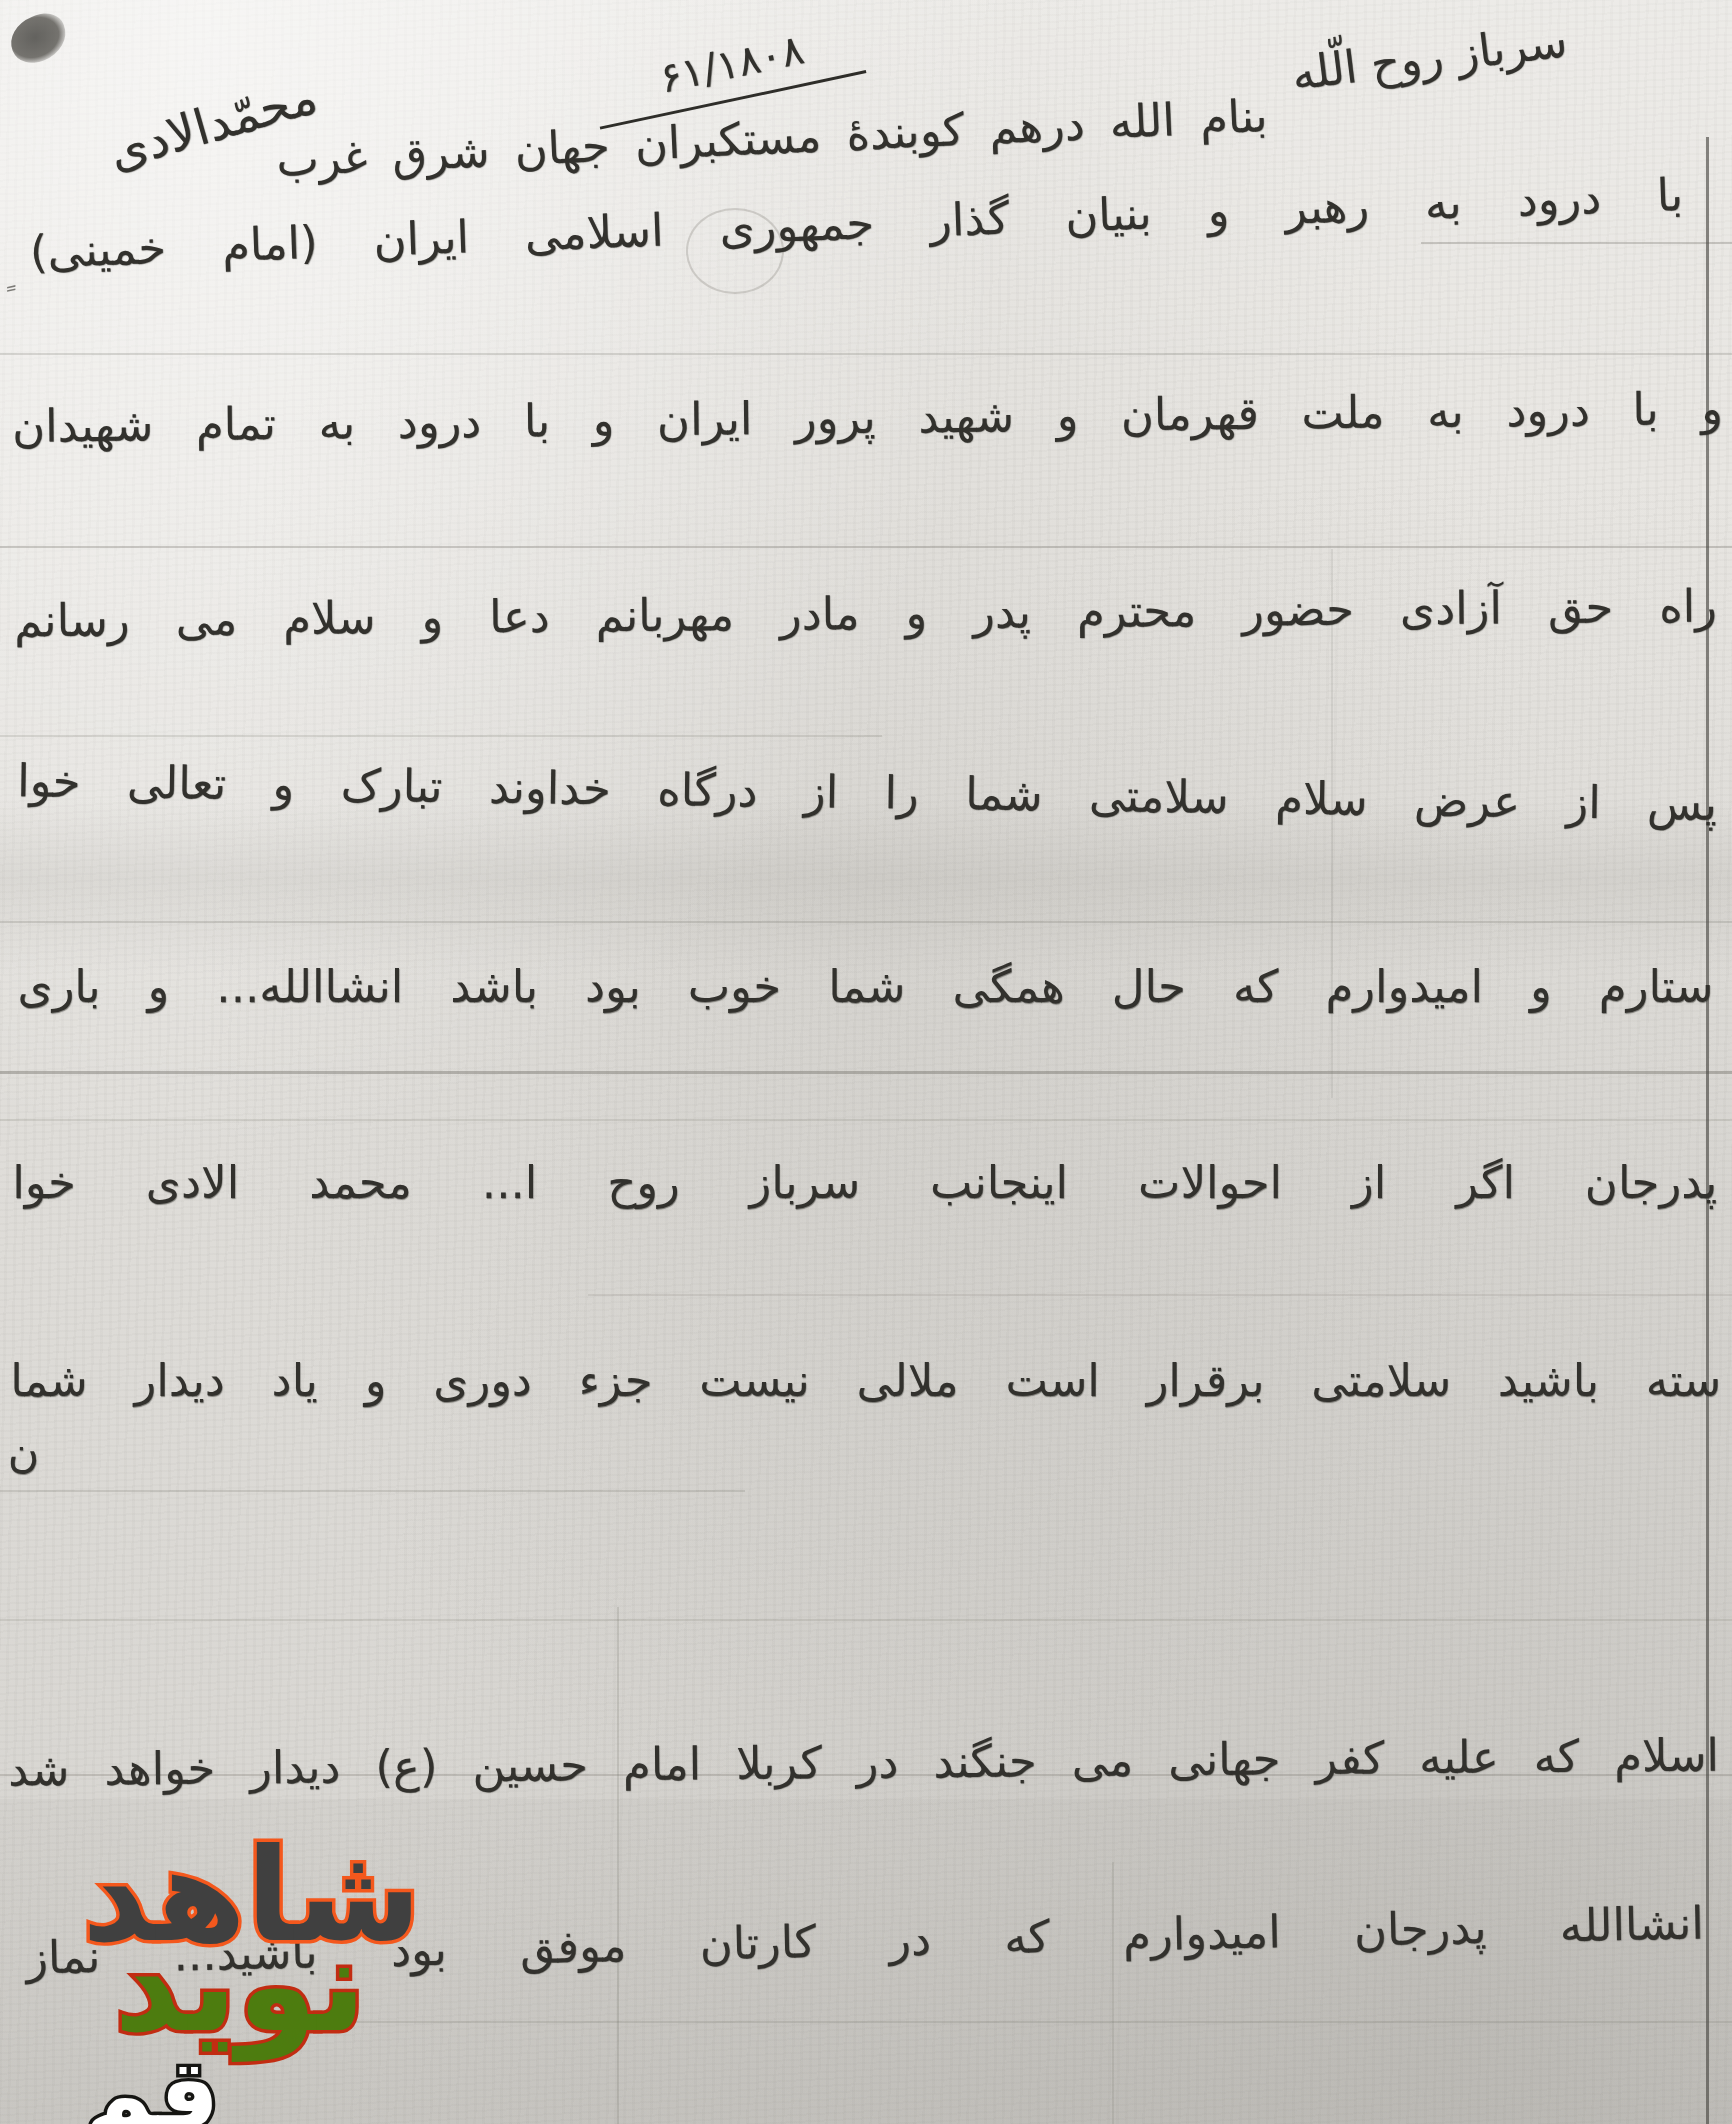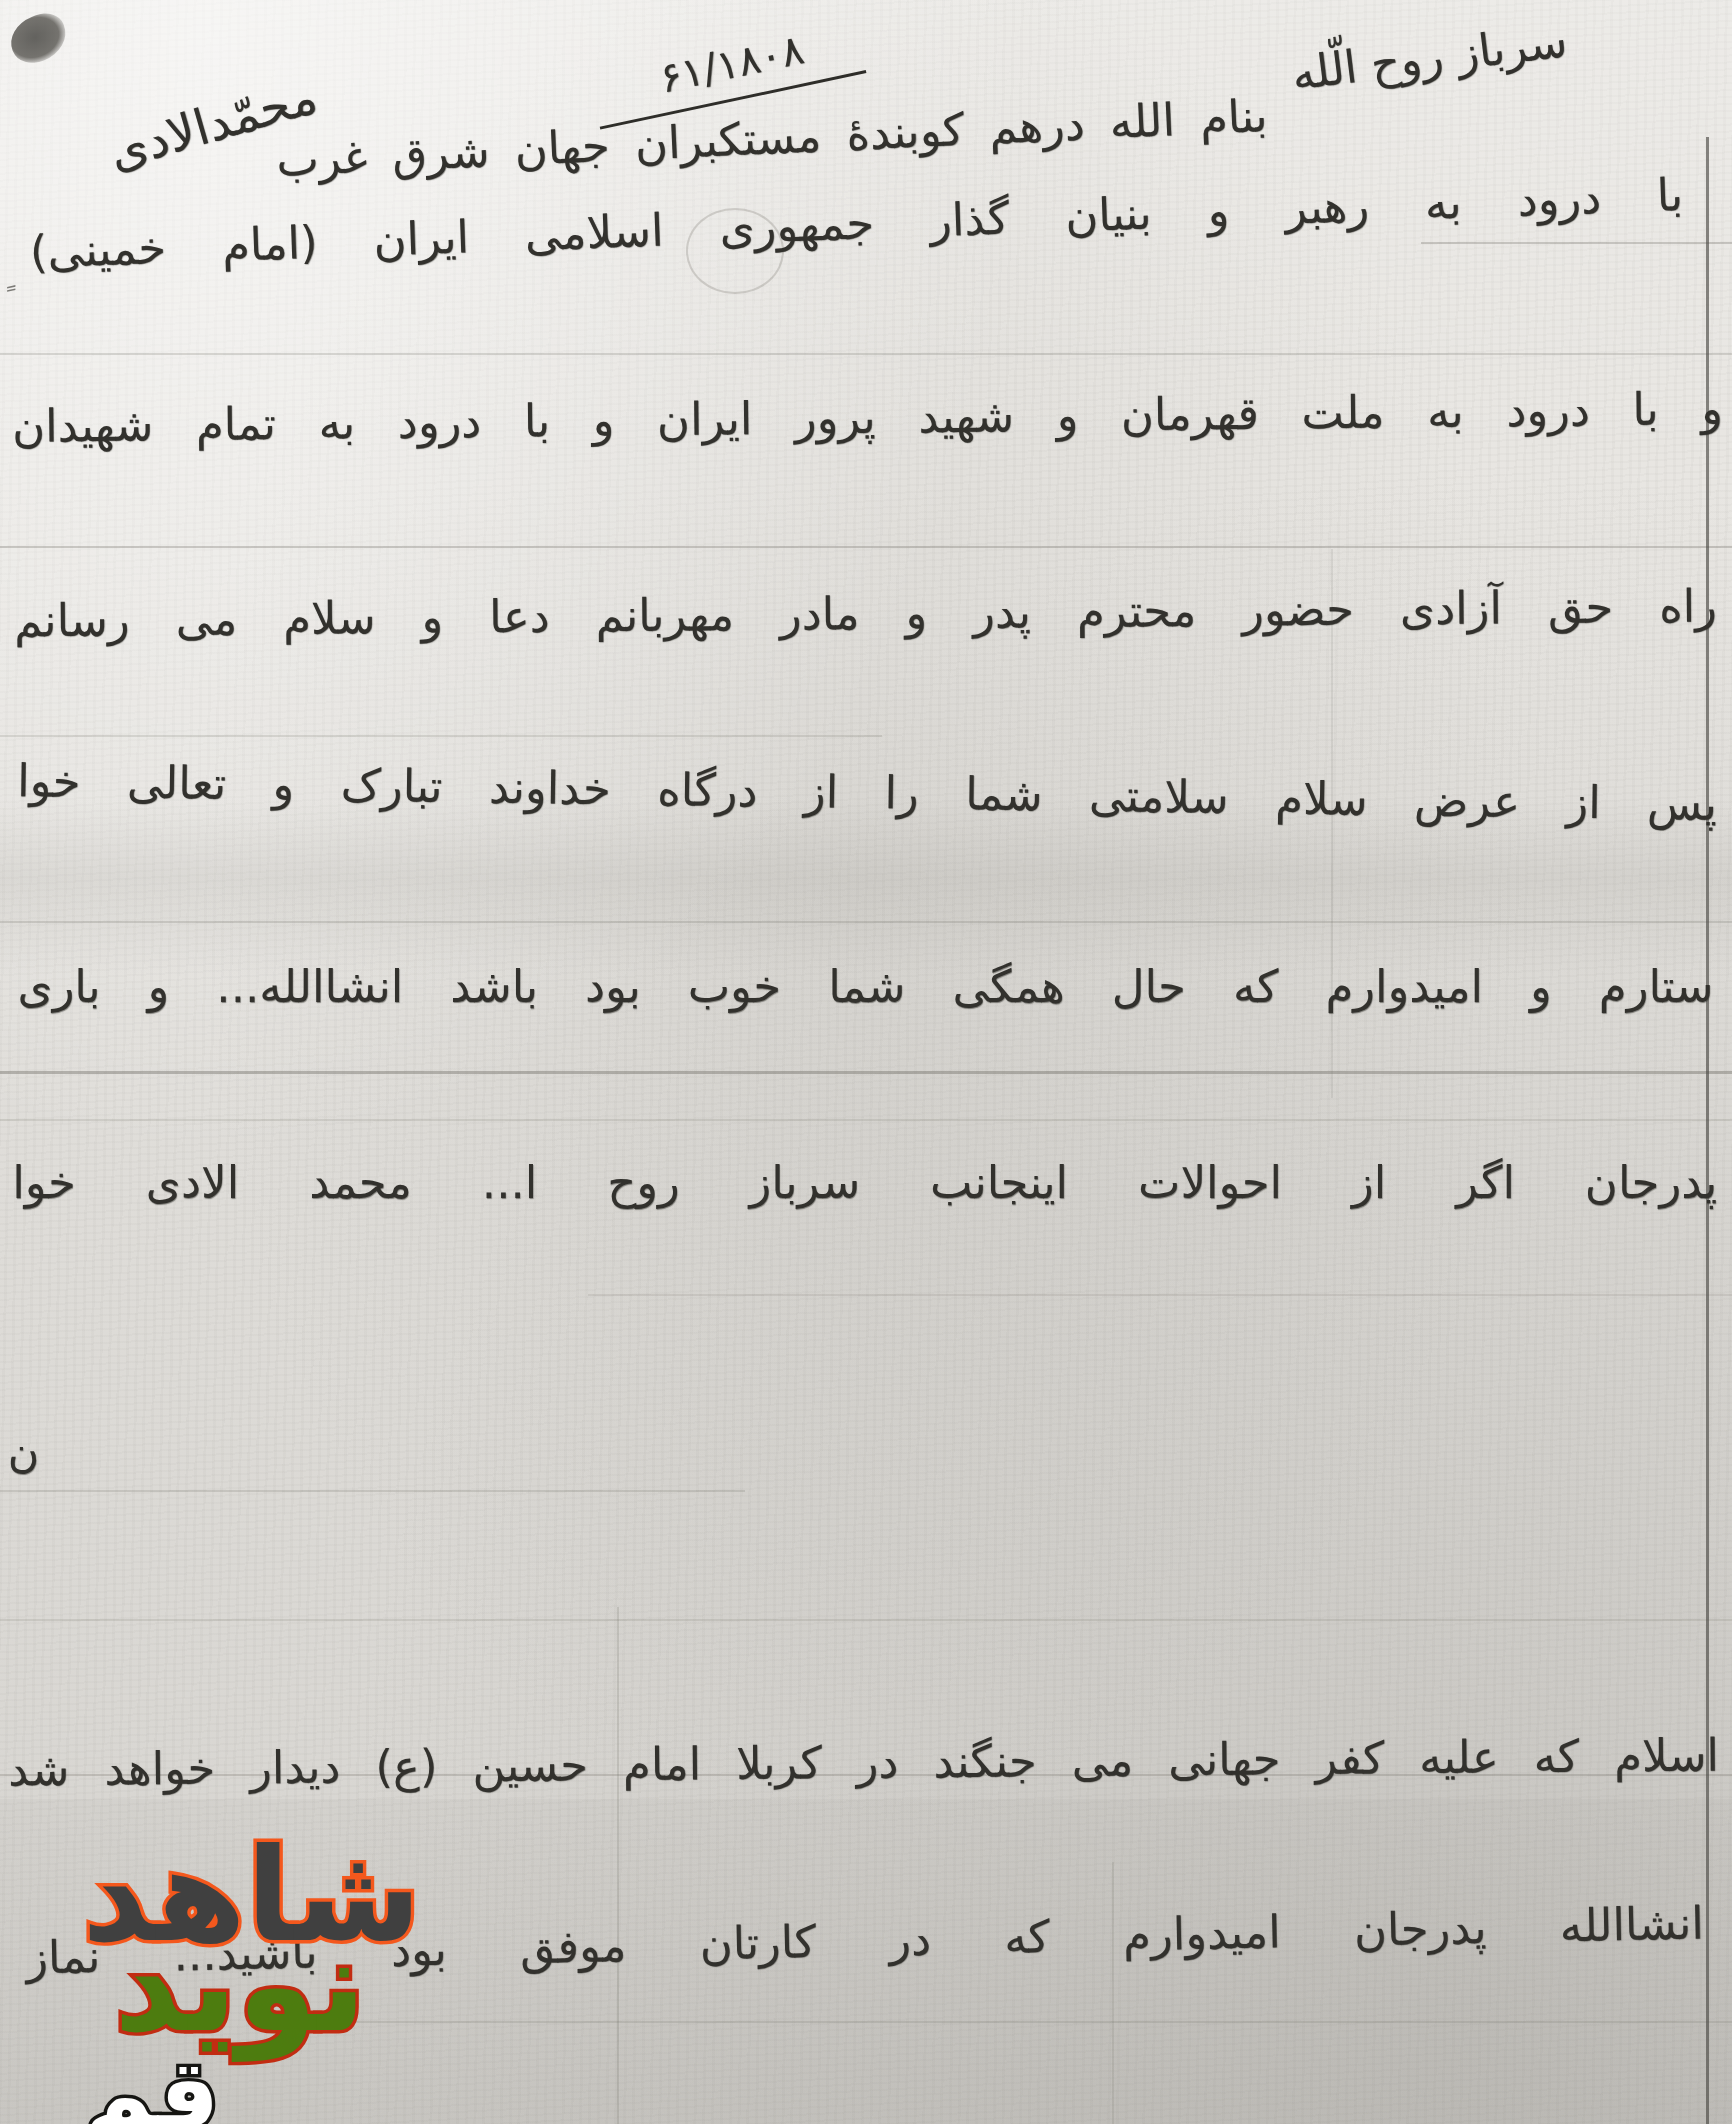--- a/index.html
+++ b/index.html
@@ -137,20 +137,21 @@
   </div>
   <div class="hand name-top">محمّدالادی</div>
 
   <div class="hand-line l0">بنام الله درهم کوبندهٔ مستکبران جهان شرق غرب</div>
   <div class="hand-line l1">با درود به رهبر و بنیان گذار جمهوری اسلامی ایران (امام خمینی)</div>
   <div class="hand-line l2">و با درود به ملت قهرمان و شهید پرور ایران و با درود به تمام شهیدان</div>
   <div class="hand-line l3">راه حق آزادی حضور محترم پدر و مادر مهربانم دعا و سلام می رسانم</div>
   <div class="hand-line l4">پس از عرض سلام سلامتی شما را از درگاه خداوند تبارک و تعالی خوا</div>
   <div class="hand-line l6">پدرجان اگر از احوالات اینجانب سرباز روح ا... محمد الادی خوا</div>
   <div class="hand-line l5">ستارم و امیدوارم که حال همگی شما خوب بود باشد انشاالله... و باری</div>
+  <div class="hand-line l7">سته باشید سلامتی برقرار است ملالی نیست جزء دوری و یاد دیدار شما</div>
   <div class="hand-line l8">ن</div>
   <div class="hand-line l10">اسلام که علیه کفر جهانی می جنگند در کربلا امام حسین (ع) دیدار خواهد شد</div>
   <div class="hand-line l11">انشاالله پدرجان امیدوارم که در کارتان موفق بود باشید... نماز</div>
 
   <div class="logo">
     <span class="w-top" style="color:#404040">شاهد</span>
     <span class="w-bottom" style="color:#4d7c0f">نوید</span>
     <span class="w-stamp" style="color:#ffffff">قم</span>
   </div>
 </div>

